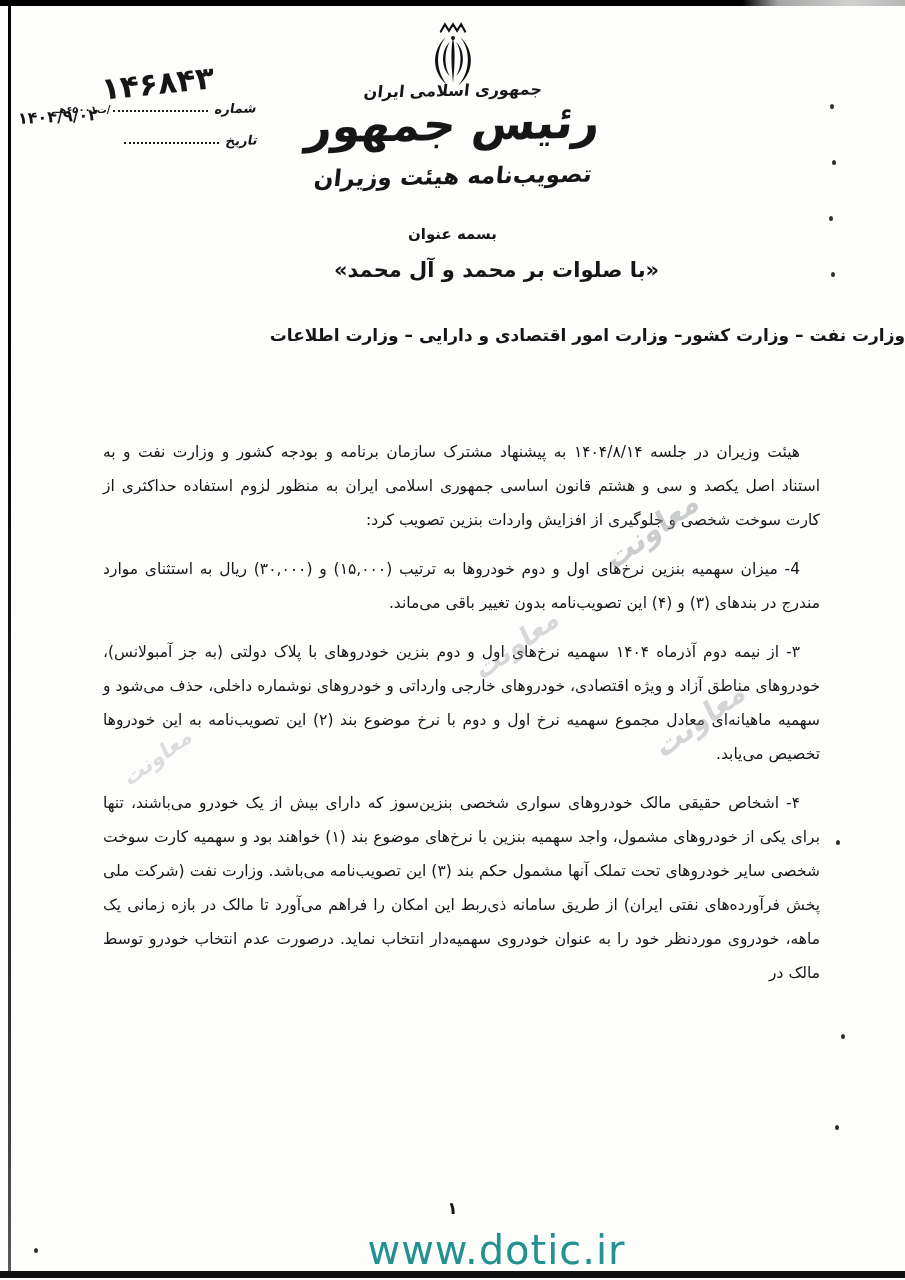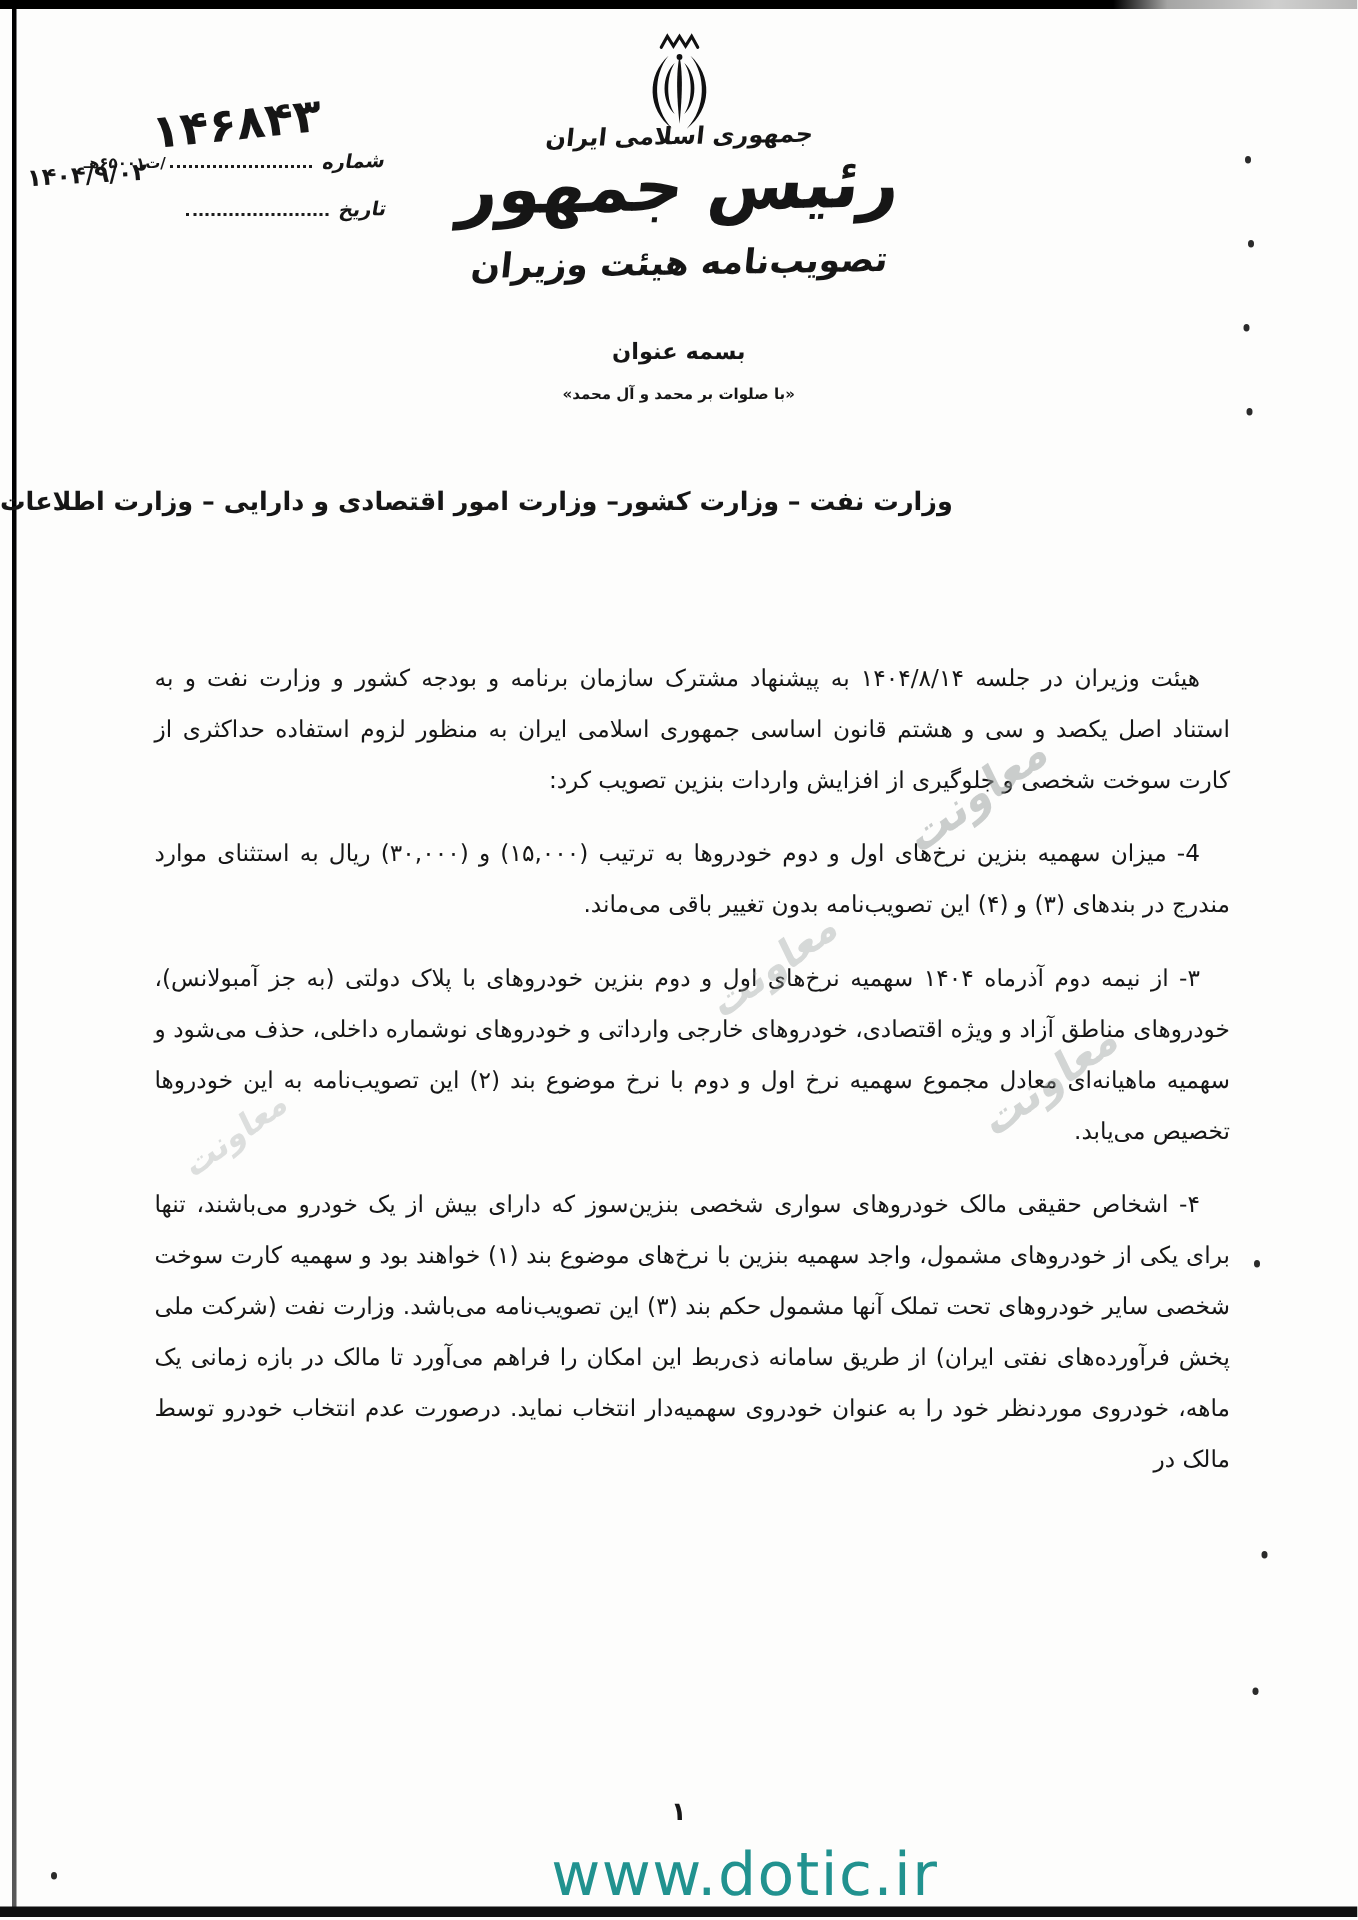--- a/index.html
+++ b/index.html
@@ -16,33 +16,33 @@
   .bottom-line{position:absolute;top:1271px;left:0;width:905px;height:7px;background:#101010;}
   .speck{position:absolute;width:4px;height:5px;background:#2b2b2b;border-radius:50%;}
   
   .hcenter{position:absolute;left:50%;transform:translateX(-50%);white-space:nowrap;direction:rtl;}
   .callig{font-weight:bold;transform:translateX(-50%) skewX(-7deg) rotate(-1deg);}
   .emblem{position:absolute;top:21px;left:50%;transform:translateX(-50%);}
   .country{top:81px;font-size:16px;}
   .president{top:97px;font-size:46px;}
   .doctype{top:163px;font-size:23px;}
   .besmele{top:225px;font-size:15px;font-weight:bold;}
-  .salavat{top:258px;font-size:10px;font-weight:bold;}
+  .salavat{top:258px;font-size:21px;font-weight:bold;margin-left:44px;}
   
   .ref-block{position:absolute;top:64px;left:22px;width:235px;direction:rtl;}
   .ref-row{display:flex;direction:rtl;align-items:flex-end;position:relative;height:24px;margin-top:8px;}
   .ref-row.first{margin-top:28px;}
   .ref-label{font-weight:bold;font-size:13px;transform:skewX(-12deg) rotate(-2deg);padding-left:4px;}
   .dots{border-bottom:2px dotted #1d1d1d;flex:0 0 95px;height:1px;margin:0 3px 4px 3px;}
   .ref-suffix{font-size:10px;font-weight:bold;white-space:nowrap;margin-bottom:1px;}
   .hand{font-weight:bold;position:absolute;white-space:nowrap;}
   .hand-number{top:-27px;right:42px;font-size:31px;letter-spacing:4px;transform:rotate(-6deg);}
   .hand-date{top:-17px;left:-4px;font-size:16px;letter-spacing:1px;transform:rotate(-3deg);}
   
-  .addressees{position:absolute;top:314px;left:0;width:905px;text-align:left;
+  .addressees{position:absolute;top:314px;left:0;width:905px;text-align:right;
     direction:rtl;font-weight:bold;font-size:17px;line-height:43px;}
   .body-text{position:absolute;top:407px;left:103px;right:85px;direction:rtl;
     text-align:justify;font-size:15.5px;line-height:34px;margin-top:28px;}
   .body-text p{margin:0 0 15px;text-indent:20px;}
   
   .stamp{position:absolute;color:#999f9e;font-weight:bold;pointer-events:none;
     transform:rotate(-36deg) skewX(-10deg);direction:rtl;}
   .stamp.s1{left:598px;top:512px;font-size:30px;opacity:.50;}
   .stamp.s2{left:468px;top:628px;font-size:27px;opacity:.38;}
   .stamp.s3{left:648px;top:702px;font-size:29px;opacity:.42;}

